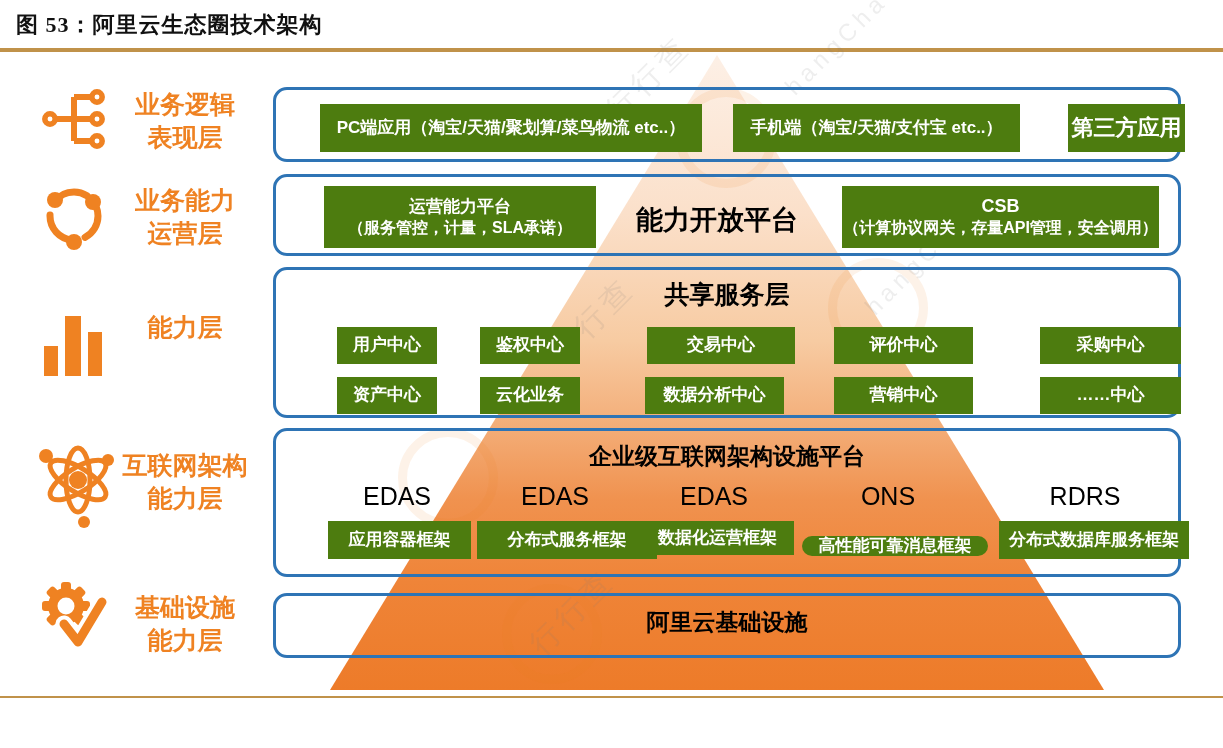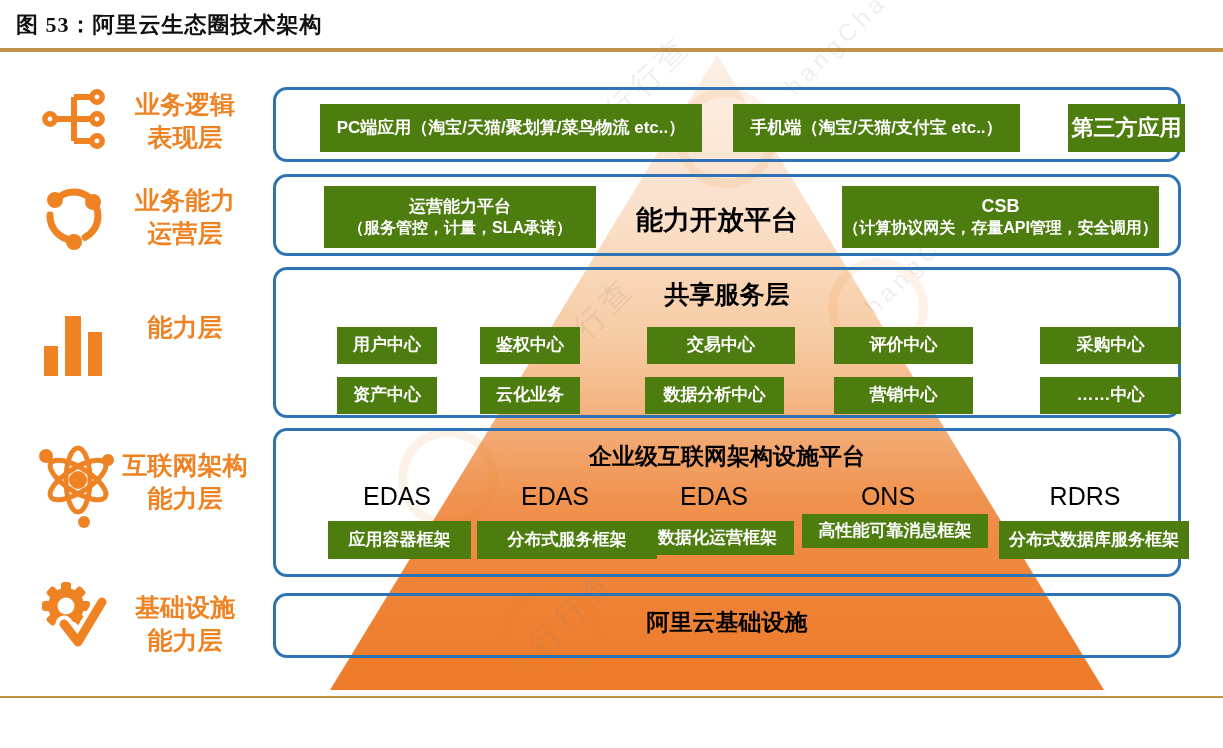--- a/index.html
+++ b/index.html
@@ -175,18 +175,18 @@
 
   <div class="blk" style="left:273px;top:441px;width:908px;font-size:23px;">企业级互联网架构设施平台</div>
   <div class="prod" style="left:347px;top:482px;width:100px;">EDAS</div>
   <div class="prod" style="left:505px;top:482px;width:100px;">EDAS</div>
   <div class="prod" style="left:664px;top:482px;width:100px;">EDAS</div>
   <div class="prod" style="left:838px;top:482px;width:100px;">ONS</div>
   <div class="prod" style="left:1035px;top:482px;width:100px;">RDRS</div>
   <div class="bbox" style="left:308px;top:521px;width:143px;height:38px;font-size:17px;">应用容器框架</div>
   <div class="bbox" style="left:457px;top:521px;width:180px;height:38px;font-size:17px;">分布式服务框架</div>
   <div class="bbox" style="left:621px;top:521px;width:153px;height:34px;font-size:17px;">数据化运营框架</div>
-  <div class="bbox" style="left:782px;top:514px;width:186px;height:34px;font-size:17px;">高性能可靠消息框架</div>
+  <div class="bbox" style="left:782px;top:536px;width:186px;height:20px;font-size:17px;border-radius:10px;">高性能可靠消息框架</div>
   <div class="bbox" style="left:979px;top:521px;width:190px;height:38px;font-size:17px;">分布式数据库服务框架</div>
 
   <div class="blk" style="left:273px;top:607px;width:908px;font-size:23px;">阿里云基础设施</div>
 
 </div>
 
 </body></html>

